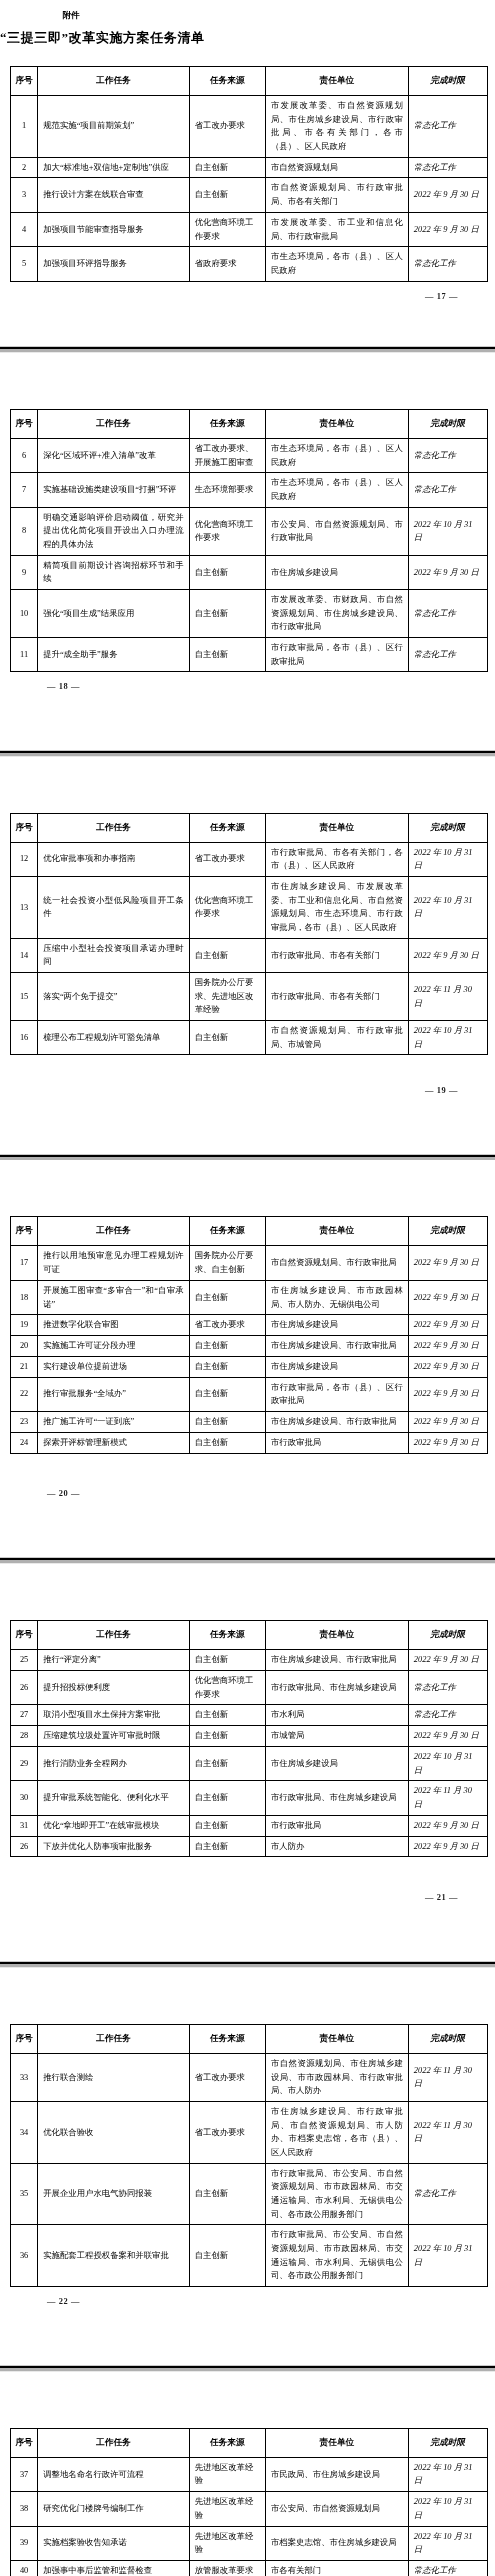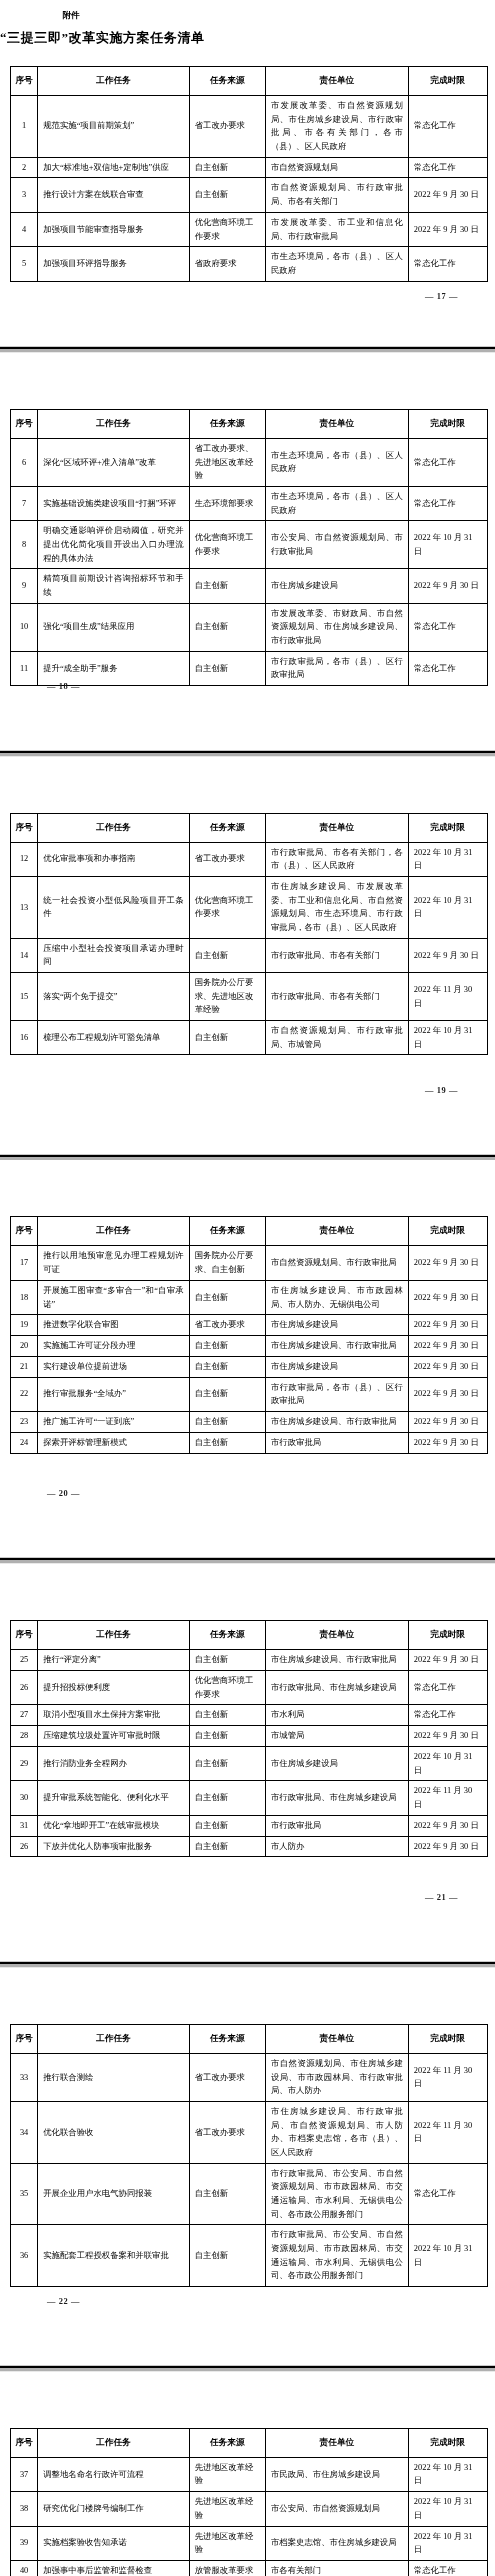--- a/index.html
+++ b/index.html
@@ -78,21 +78,21 @@
     line-height:1.62;
     padding:3.1px 5px;
   }
   td.col-0 { text-align:center; padding:3.1px 1.2px; }
   td.col-1, td.col-3 { text-align:justify; }
   td.col-2, td.col-4 { text-align:left; }
   .col-0 { width:5.7%; }
   .col-1 { width:31.8%; }
   .col-2 { width:16%; }
   .col-3 { width:30%; }
-  .col-4 { width:16.5%; }
+  .col-4 { width:16.5%;font-style:italic; }
 
   .page-footer {
     position:absolute;
     font-size:8.4px;
     color:#1a1a1a;
     letter-spacing:0.6px;
     font-weight:bold;
   }
   .page-first .page-footer { bottom:45px; }
   .page-mid .page-footer   { bottom:59px; }
@@ -171,21 +171,21 @@
               <th class="col-1">工作任务</th>
               <th class="col-2">任务来源</th>
               <th class="col-3">责任单位</th>
               <th class="col-4">完成时限</th>
             </tr>
           </thead>
           <tbody>
             <tr>
               <td class="col-0">6</td>
               <td class="col-1">深化“区域环评+准入清单”改革</td>
-              <td class="col-2">省工改办要求、先进地区改革经验</td>
+              <td class="col-2">省工改办要求、开展施工图审查</td>
               <td class="col-3">市生态环境局，各市（县）、区人民政府</td>
               <td class="col-4">常态化工作</td>
             </tr>
             <tr>
               <td class="col-0">7</td>
               <td class="col-1">实施基础设施类建设项目“打捆”环评</td>
               <td class="col-2">生态环境部要求</td>
               <td class="col-3">市生态环境局，各市（县）、区人民政府</td>
               <td class="col-4">常态化工作</td>
             </tr>

